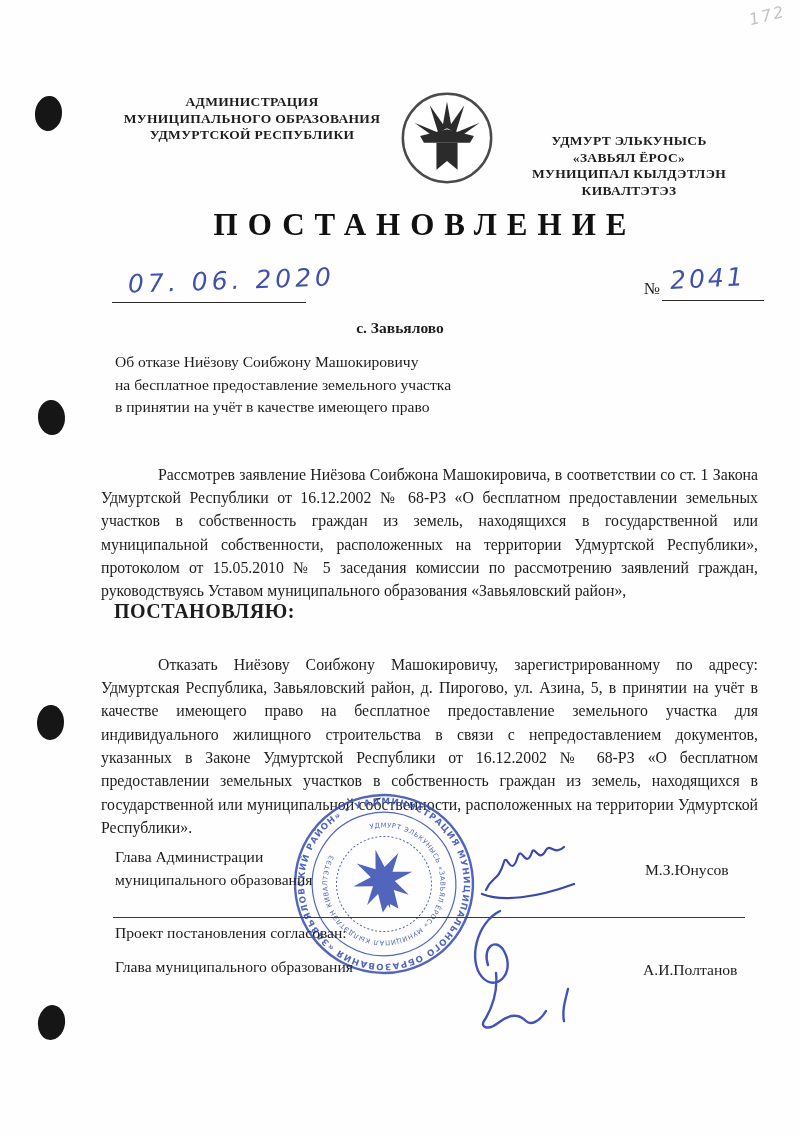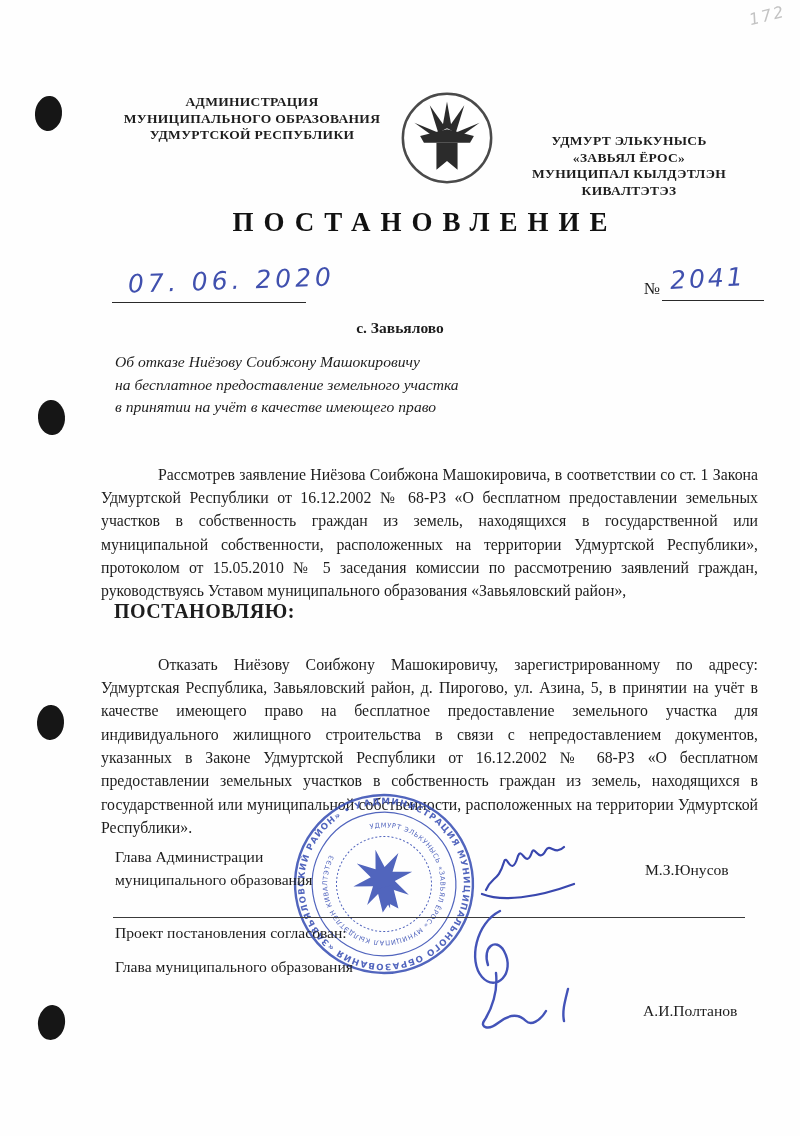--- a/index.html
+++ b/index.html
@@ -30,37 +30,37 @@
   .org-block {
     font-weight:bold; font-size:13.5px; line-height:16.5px;
     text-align:center; letter-spacing:.3px;
   }
   .org-left  { width:278px; padding-top:4px; }
   .org-right { width:252px; padding-top:4px;margin-top:39px; }
   .emblem { width:96px; height:96px; flex:0 0 auto; margin:0 8px; }
 
   .doc-title {
     position:absolute; left:50px; top:207px; width:750px;
-    text-align:center; font-weight:bold; font-size:27px;
+    text-align:center; font-weight:bold; font-size:31px;
     letter-spacing:10px; color:#111;
   }
   .hand { font-family:"DejaVu Sans", sans-serif; font-style:italic; color:#4050ae; }
   .date-hand {
     position:absolute; left:128px; top:266px; font-size:25px;
     letter-spacing:4px; transform:rotate(-2deg);
   }
   .date-line { position:absolute; left:112px; top:302px; width:194px; border-top:1.6px solid #2a2a2a; }
   .num-label { position:absolute; left:644px; top:279px; font-size:17px; }
   .num-hand  { position:absolute; left:670px; top:264px; font-size:25px; letter-spacing:3px; transform:rotate(-3deg); }
   .num-line  { position:absolute; left:662px; top:300px; width:102px; border-top:1.6px solid #2a2a2a; }
 
   .place { position:absolute; left:0; top:319px; width:800px; text-align:center;
            font-weight:bold; font-size:15.5px; }
 
-  .subject { position:absolute; left:115px; top:351px; font-size:15.6px; line-height:22.5px;font-style:italic; }
+  .subject { position:absolute; left:115px; top:351px; font-size:15.6px; line-height:22.5px; }
 
   .para {
     position:absolute; left:101px; width:657px;
     font-size:15.8px; line-height:23.3px; text-align:justify;
     text-indent:57px;
   }
   .para.p1 { top:447px; }
   .para.p2 { top:637px; }
   .resolve { position:absolute; left:114px; top:600px; font-weight:bold; font-size:20px; letter-spacing:.5px; }
 
@@ -70,21 +70,21 @@
   }
   .sig-svg { position:absolute; }
   .sig1-svg { left:478px; top:838px; width:105px; height:72px; }
   .sig2-svg { left:438px; top:903px; width:165px; height:140px; }
 
   .sig1-title { position:absolute; left:115px; top:845px; font-size:15.6px; line-height:23px; }
   .sig1-name  { position:absolute; left:645px; top:861px; font-size:15.6px; }
   .divider    { position:absolute; left:113px; top:917px; width:632px; border-top:1.5px solid #3a3a3a; }
   .agreement  { position:absolute; left:115px; top:924px; font-size:15.6px; }
   .sig2-title { position:absolute; left:115px; top:958px; font-size:15.6px; }
-  .sig2-name  { position:absolute; left:643px; top:1002px; font-size:15.6px; }
+  .sig2-name  { position:absolute; left:643px; top:961px; font-size:15.6px; }
 </style>
 </head>
 <body>
 
 <div class="page-note hand" style="color:#c3c3c3;">172</div>
 
 <div class="hole h1"></div>
 <div class="hole h2"></div>
 <div class="hole h3"></div>
 <div class="hole h4"></div>

